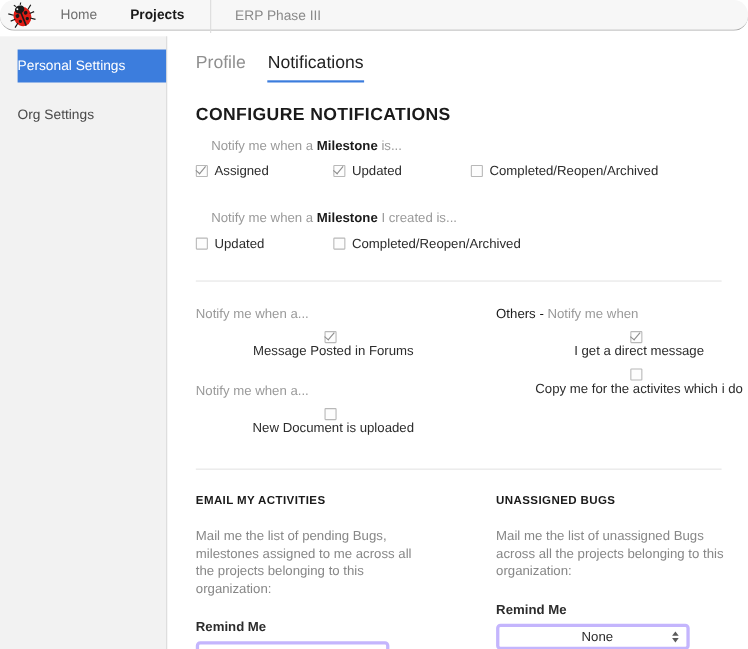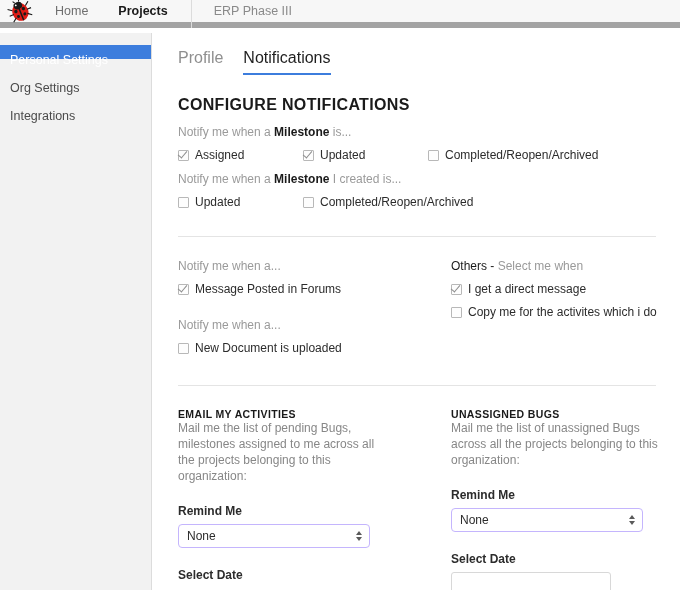--- a/index.html
+++ b/index.html
@@ -11,22 +11,22 @@
     background: #ffffff;
     font-family: "Liberation Sans", sans-serif;
     -webkit-font-smoothing: antialiased;
   }
 
   
   .topbar {
     position: absolute; top: 0; left: 0;
     width: 680px; height: 28px;
     background: #f7f7f7;
-    border-bottom: 6px solid #a3a3a3;
-    display: flex; align-items: center;
+    border-bottom: 1px solid #a3a3a3;
+    display: flex; align-items: center; border-radius: 13px;
   }
   .logo-wrap {
     width: 40px; height: 33px;
     display: flex; align-items: center; justify-content: center;
     flex: 0 0 auto;
   }
   .nav-links {
     display: flex; align-items: center;
     height: 33px;
     flex: 0 0 auto;
@@ -59,27 +59,27 @@
   
   .sidebar {
     position: absolute;
     top: 33px; left: 0;
     width: 152px; height: 557px;
     background: #f2f2f2;
     border-right: 1px solid #dcdcdc;
     padding-top: 12px;
   }
   .side-item {
-    height: 14px;
+    height: 30px;
     line-height: 30px;
-    padding-left: 10px;
     font-size: 12.5px;
     color: #4a4a4a;
     cursor: pointer;
     white-space: nowrap;
+    margin-left: 16px;
   }
   .side-item.active {
     background: #3c7ddd;
     color: #ffffff;
   }
   .side-item:not(.active) { margin-top: 0px; }
   .side-gap { height: 14px; }
 
   
   .main {
@@ -117,21 +117,21 @@
     letter-spacing: 0.35px;
     padding: 0 0 0 25px;
     margin-top: 21px;
     text-transform: uppercase;
     white-space: nowrap;
   }
 
   .prompt {
     font-size: 12px;
     color: #9a9a9a;
-    padding-left: 25px;
+    padding-left: 39px;
     margin-top: 11px;
     white-space: nowrap;
   }
   .prompt b { color: #1a1a1a; font-weight: bold; }
 
   .cb-row {
     display: flex;
     padding-left: 25px;
     margin-top: 9px;
   }
@@ -182,57 +182,58 @@
   }
   .two-col .col.right { width: 260px; }
 
   .sub-prompt {
     font-size: 12px;
     color: #9a9a9a;
     white-space: nowrap;
   }
   .sub-prompt b { color: #1a1a1a; font-weight: normal; }
 
-  .cb-stack .cb { margin-top: 9px; }
+  .cb-stack .cb { margin-top: 9px; flex-direction: column; }
 
   .blk-title {
     font-size: 10.5px;
     font-weight: bold;
     color: #1a1a1a;
     letter-spacing: 0.35px;
     text-transform: uppercase;
   }
   .blk-desc {
     font-size: 12px;
     color: #878787;
     line-height: 16px;
-    margin-top: 0;
+    margin-top: 18px;
     width: 205px;
   }
   .col.right .blk-desc { width: 215px; }
 
   .field-label {
     font-size: 12px;
     color: #2c2c2c;
     font-weight: bold;
     margin-top: 20px;
   }
 
   .select-box {
     margin-top: 6px;
-    width: 192px; height: 24px;
-    border: 1px solid #c4b5fd;
+    width: 176px; height: 24px;
+    border: 3px solid #c4b5fd;
     border-radius: 4px;
     background: #ffffff;
     display: flex; align-items: center;
     padding-left: 8px;
     font-size: 12px;
     color: #2c2c2c;
     position: relative;
     cursor: pointer;
+    justify-content: center;
   }
   .stepper {
     position: absolute;
     right: 7px; top: 50%;
     transform: translateY(-50%);
     display: flex; flex-direction: column;
     align-items: center;
     line-height: 0;
   }
   .stepper .ar {
@@ -283,21 +284,20 @@
   <div class="topbar-sep"></div>
 
   <div class="project-name">ERP Phase III</div>
 </div>
 
 <div class="sidebar">
   <div class="side-item active">Personal Settings</div>
   <div class="side-gap"></div>
   <div class="side-item">Org Settings</div>
   <div class="side-gap"></div>
-  <div class="side-item">Integrations</div>
 </div>
 
 <div class="main">
 
   <div class="tabs">
     <div class="tab">Profile</div>
     <div class="tab active">Notifications</div>
   </div>
 
   <div class="section-title">CONFIGURE NOTIFICATIONS</div>
@@ -313,21 +313,21 @@
     <label class="cb col-2">
       <span class="box checked"></span>
       <span>Updated</span>
     </label>
     <label class="cb">
       <span class="box"></span>
       <span>Completed/Reopen/Archived</span>
     </label>
   </div>
 
-  <div class="prompt" style="margin-top:10px">
+  <div class="prompt" style="margin-top:29px">
     <span>Notify me when a </span><b>Milestone</b><span> I created is...</span>
   </div>
   <div class="cb-row">
     <label class="cb col-1">
       <span class="box"></span>
       <span>Updated</span>
     </label>
     <label class="cb">
       <span class="box"></span>
       <span>Completed/Reopen/Archived</span>
@@ -349,21 +349,21 @@
       <div class="cb-stack">
         <label class="cb">
           <span class="box"></span>
           <span>New Document is uploaded</span>
         </label>
       </div>
     </div>
 
     <div class="col right">
       <div class="sub-prompt">
-        <b>Others - </b><span>Select me when</span>
+        <b>Others - </b><span>Notify me when</span>
       </div>
       <div class="cb-stack">
         <label class="cb">
           <span class="box checked"></span>
           <span>I get a direct message</span>
         </label>
         <label class="cb">
           <span class="box"></span>
           <span>Copy me for the activites which i do</span>
         </label>

